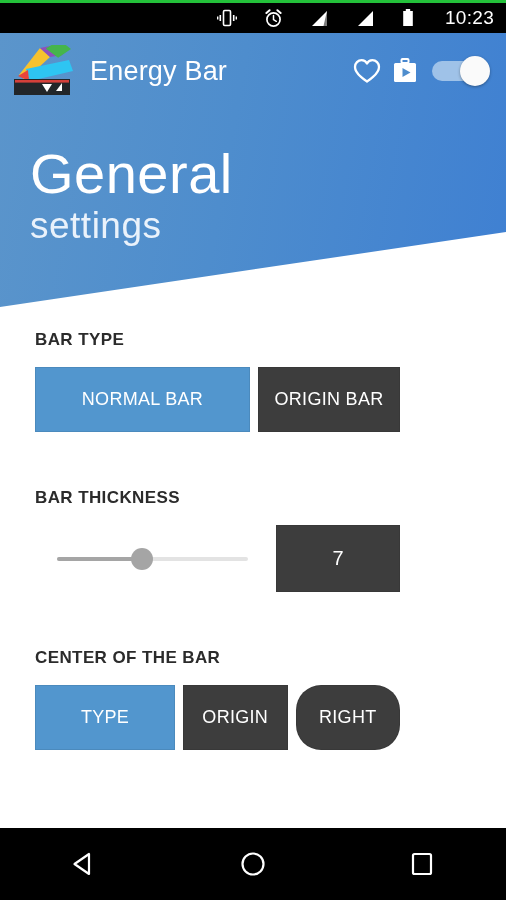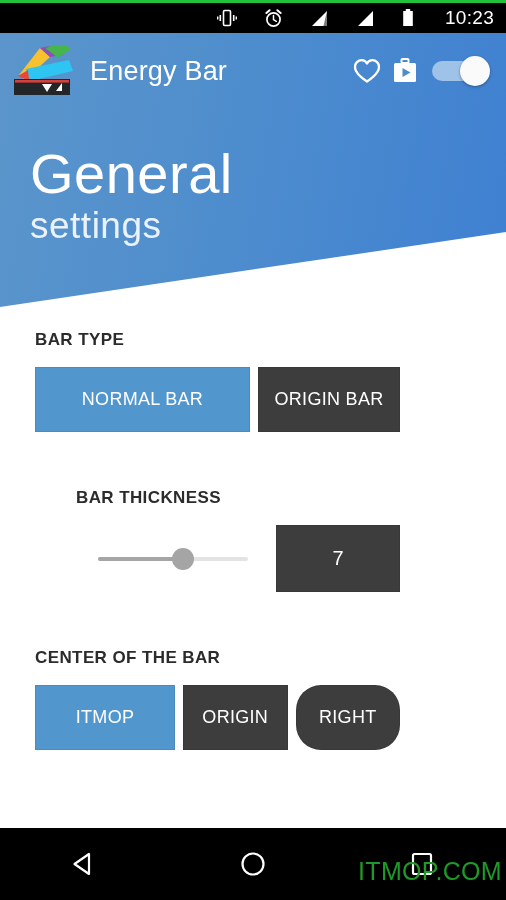--- a/index.html
+++ b/index.html
@@ -84,21 +84,21 @@
   .opt-btn {
     height:65px; display:flex; align-items:center; justify-content:center;
     color:#ffffff; font-size:18px; letter-spacing:.3px;
     border:1px solid rgba(0,0,0,.08);
     background:#3d3d3d;
   }
   .opt-btn.sel { background:#5296ce; }
   .gap { width:8px; flex:none; }
 
   #sec-bartype { margin-bottom:56px; }
-  #sec-thickness { margin-bottom:56px;margin-left:41px; }
+  #sec-thickness { margin-bottom:56px; }
 
   #thickness-row { display:flex; align-items:center; }
   #slider-wrap { flex:1; position:relative; height:30px; display:flex; align-items:center; padding-right:28px; }
   #slider-track-bg {
     position:absolute; left:22px; right:28px; height:4px;
     background:#e3e3e3; border-radius:2px;
   }
   #slider-track-fill {
     position:absolute; left:22px; width:82px; height:4px;
     background:#a5a5a5; border-radius:2px;
@@ -245,21 +245,21 @@
         <div id="thickness-value-box">
           <span>7</span>
         </div>
       </div>
     </div>
 
     <div class="section" id="sec-origin">
       <div class="section-label">CENTER OF THE BAR</div>
       <div class="btn-row">
         <div class="opt-btn sel" style="flex:0 0 140px;">
-          <span>ITMOP</span>
+          <span>TYPE</span>
         </div>
         <div class="gap"></div>
         <div class="opt-btn" style="flex:1;">
           <span>ORIGIN</span>
         </div>
         <div class="gap"></div>
         <div class="opt-btn" style="flex:1;border-radius:25px;">
           <span>RIGHT</span>
         </div>
       </div>
@@ -276,16 +276,15 @@
     <div class="nav-btn">
       <svg width="30" height="30" viewBox="0 0 30 30">
         <circle cx="15" cy="15" r="10.5" fill="none" stroke="#ffffff" stroke-width="2.2"></circle>
       </svg>
     </div>
     <div class="nav-btn">
       <svg width="28" height="28" viewBox="0 0 28 28">
         <rect x="5" y="4" width="18" height="20" rx="1.5" fill="none" stroke="#ffffff" stroke-width="2.2"></rect>
       </svg>
     </div>
-    <div id="watermark">ITMOP.COM</div>
   </div>
 
 </div>
 
 </body></html>

